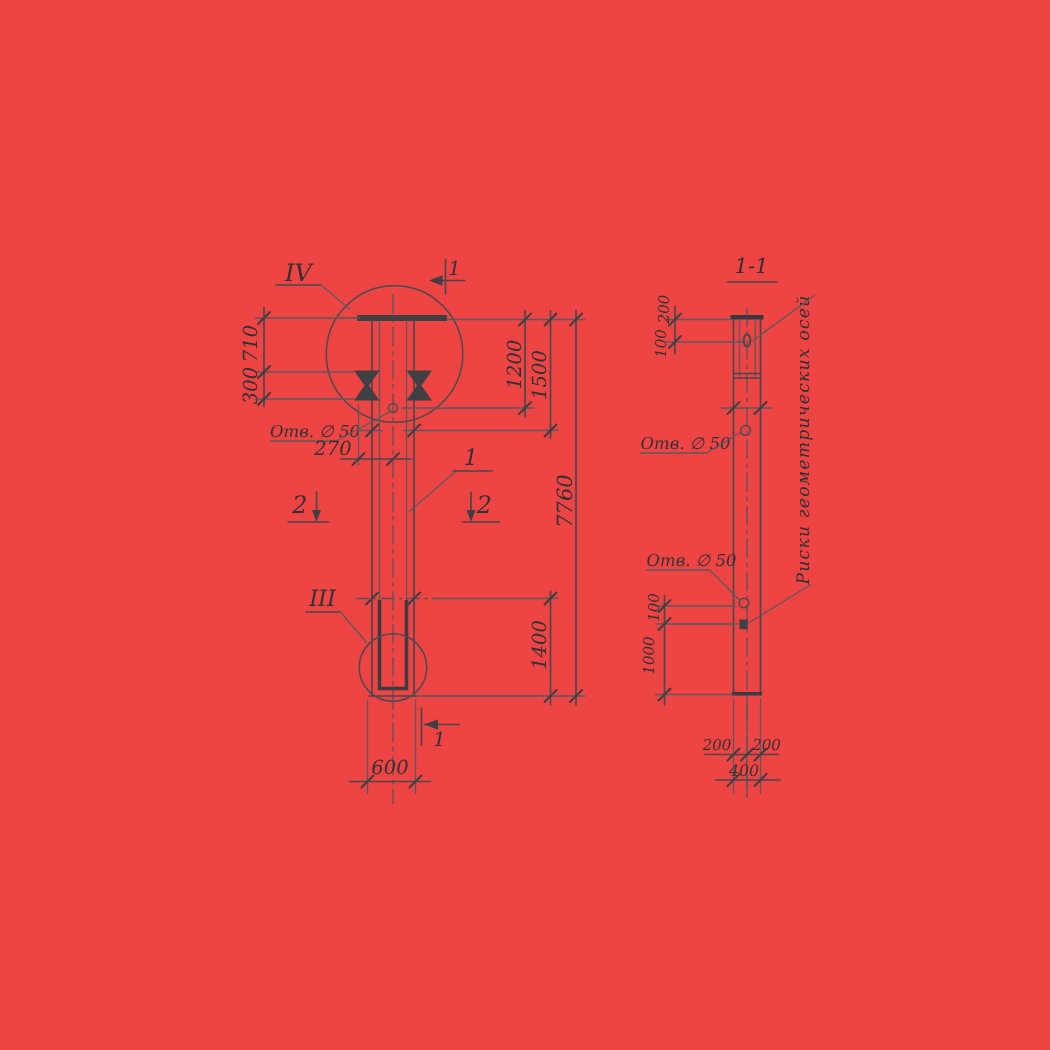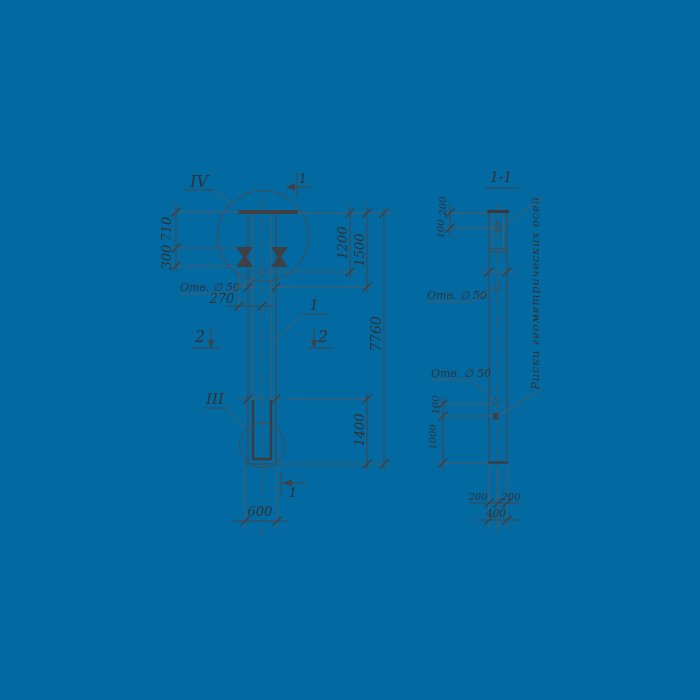--- a/index.html
+++ b/index.html
@@ -1,17 +1,17 @@
 <!DOCTYPE html>
 <html><head>
 <meta charset="utf-8">
 <style>
   html,body{margin:0;padding:0;background:#ffffff;}
   .sheet{
-    position:relative;width:700px;height:700px;background:#0369a1;
+    position:relative;width:700px;height:700px;background:#ef4444;
     font-family:"DejaVu Serif", serif;overflow:hidden;
   }
   svg{display:block}
   .ln{stroke:#47474c;stroke-width:1.1;fill:none;stroke-linecap:round}
   .thin{stroke:#5a5a5e;stroke-width:0.85;fill:none;stroke-linecap:round}
   .thick{stroke:#39393d;stroke-width:3;fill:none}
   .med{stroke:#3c3c40;stroke-width:2.4;fill:none}
   .cl{stroke:#55555a;stroke-width:0.9;fill:none;stroke-dasharray:13 3 3 3}
   .dash{stroke:#55555a;stroke-width:0.95;fill:none;stroke-dasharray:9 3 2 3}
   .tick{stroke:#3e3e42;stroke-width:1.3;stroke-linecap:round}

